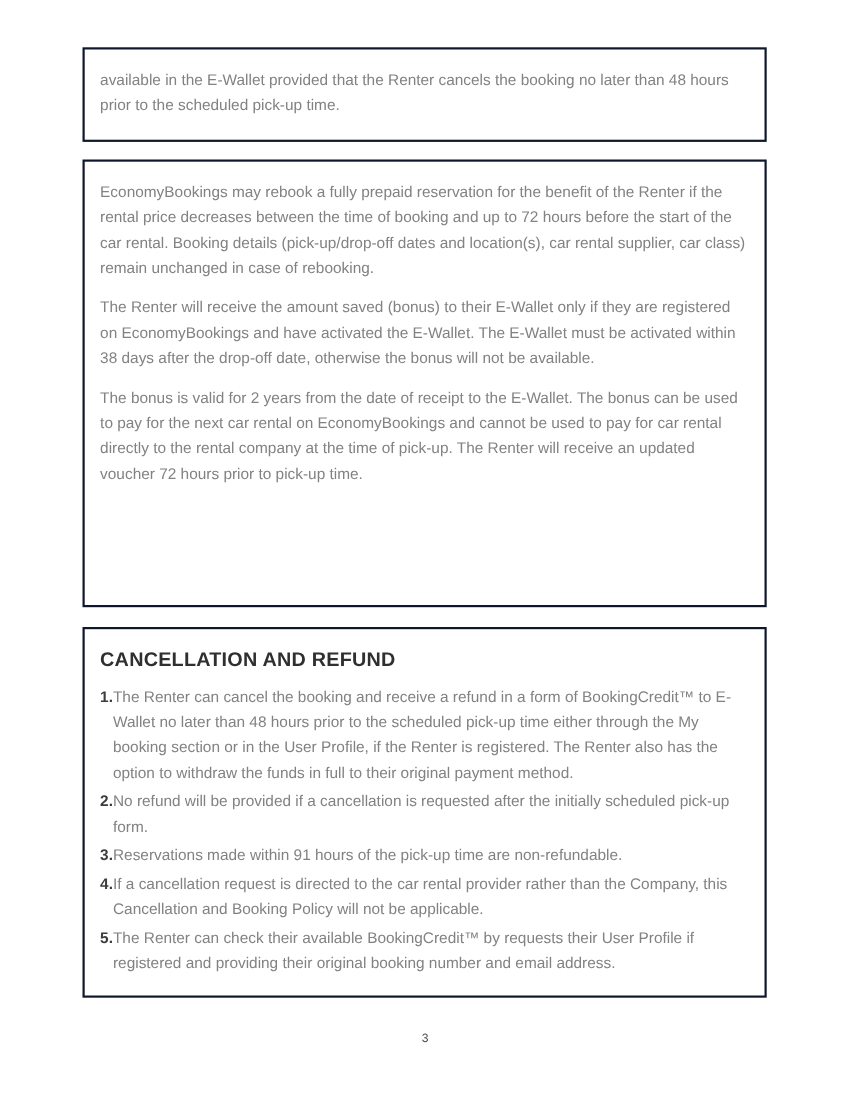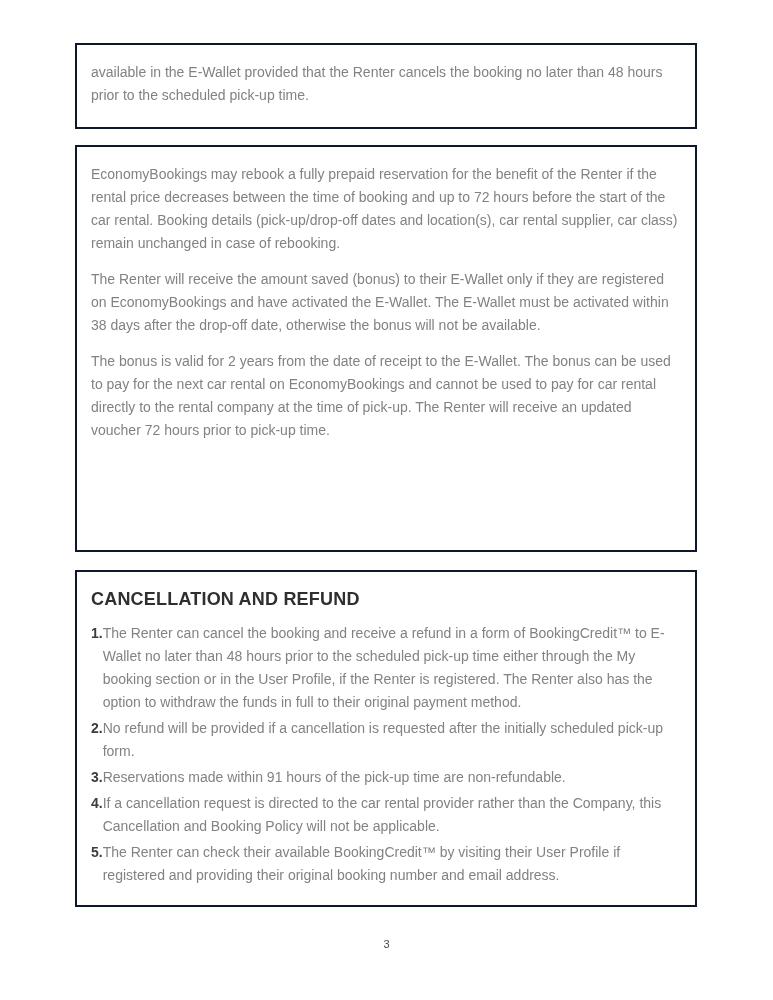--- a/index.html
+++ b/index.html
@@ -107,20 +107,20 @@
       <li>
         <span class="list-marker">3.</span>
         <span class="list-text">Reservations made within 91 hours of the pick-up time are non-refundable.</span>
       </li>
       <li>
         <span class="list-marker">4.</span>
         <span class="list-text">If a cancellation request is directed to the car rental provider rather than the Company, this Cancellation and Booking Policy will not be applicable.</span>
       </li>
       <li>
         <span class="list-marker">5.</span>
-        <span class="list-text">The Renter can check their available BookingCredit™ by visiting their User Profile if registered and providing their original booking number and email address.</span>
+        <span class="list-text">The Renter can check their available BookingCredit™ by requests their User Profile if registered and providing their original booking number and email address.</span>
       </li>
     </ol>
   </section>
 
   <footer class="page-number">3</footer>
 
 </main>
 
 </body></html>

